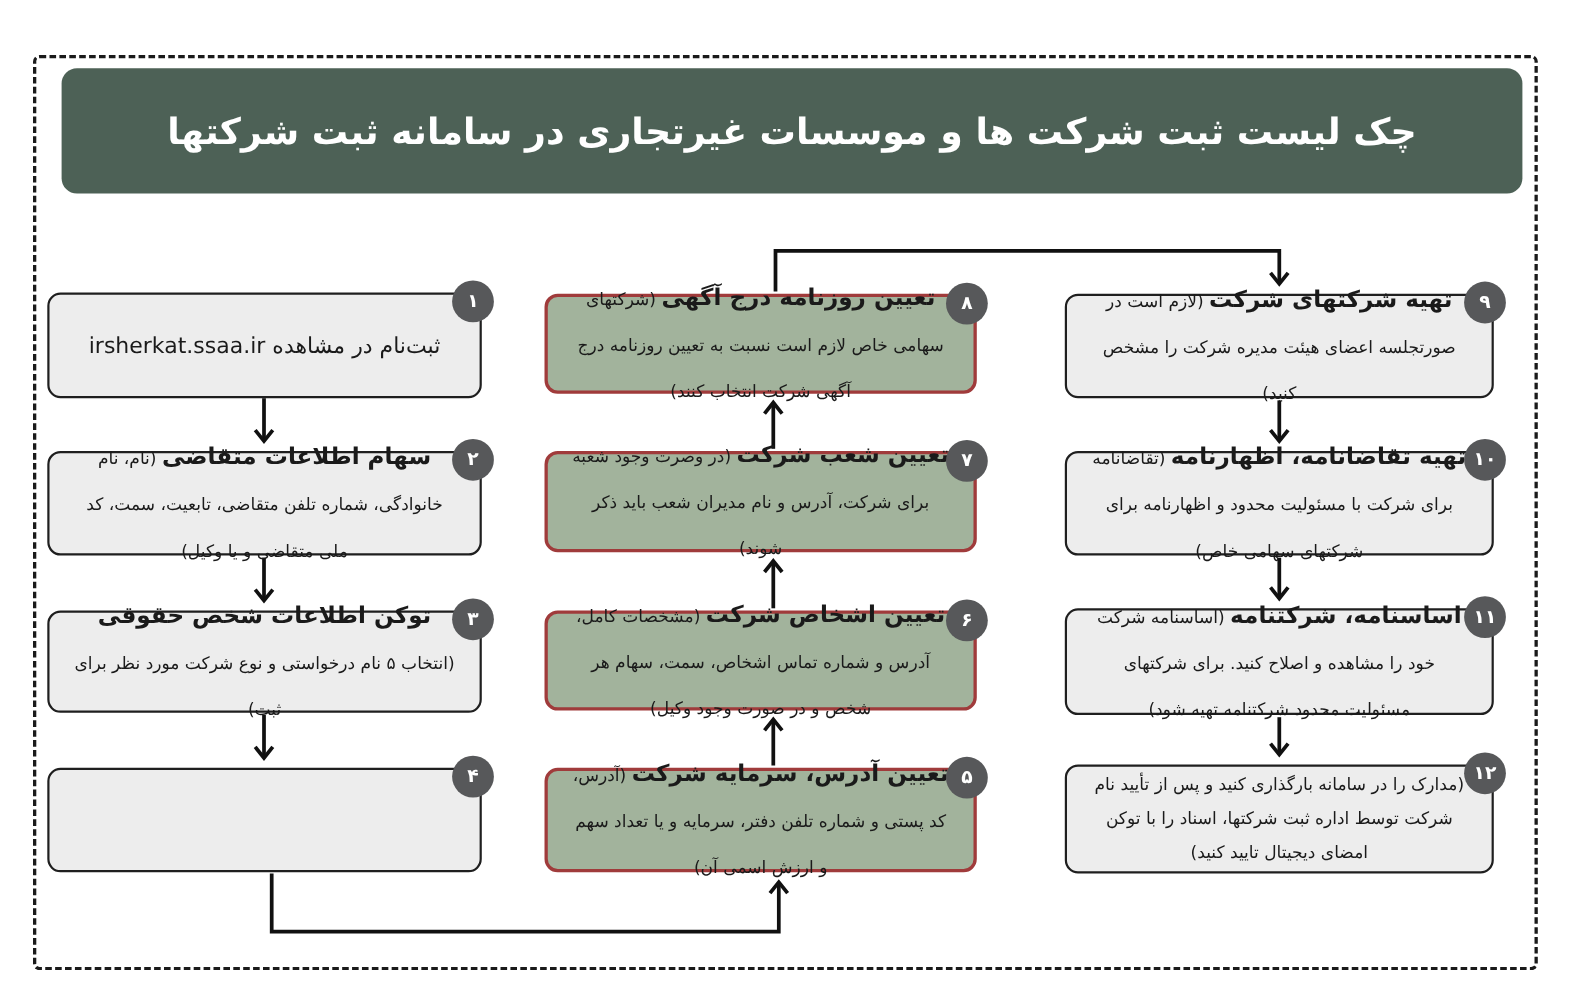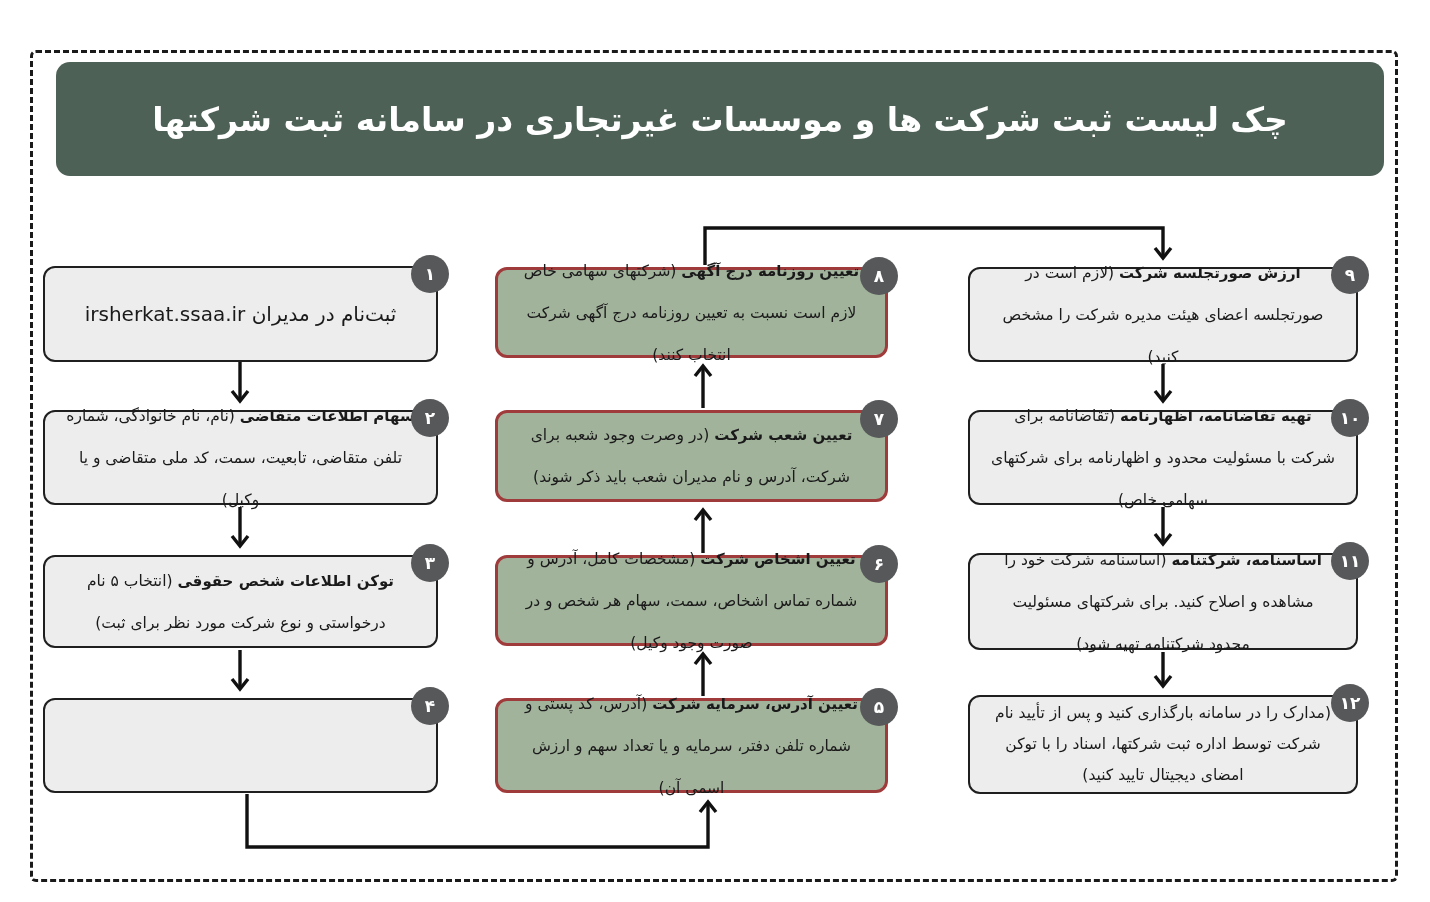--- a/index.html
+++ b/index.html
@@ -19,21 +19,21 @@
     color:#ffffff;font-size:33px;font-weight:bold;direction:rtl;text-align:center;letter-spacing:.5px;
   }
   .box{
     position:absolute;box-sizing:border-box;border-radius:12px;
     display:flex;align-items:center;justify-content:center;
     padding:4px 20px;text-align:center;
   }
   .box.gray{background:#ededed;border:2.5px solid #1f1f1f;}
   .box.green{background:#a2b39c;border:3px solid #a03b3b;}
   .box-text{direction:rtl;font-size:15.5px;line-height:42px;}
-  .box-text b{font-size:15px;font-weight:bold;}
+  .box-text b{font-size:21px;font-weight:bold;}
   .box-text.single{font-size:20px;line-height:28px;}
   .box-text.tight{line-height:31px;}
   .box-text.tight b{display:block;font-size:22px;line-height:36px;}
   .badge{
     position:absolute;top:-13px;right:-13px;width:38px;height:38px;border-radius:50%;
     background:#57585a;color:#ffffff;font-size:17px;font-weight:bold;
     display:flex;align-items:center;justify-content:center;direction:rtl;
   }
   svg.wires{position:absolute;left:0;top:0;pointer-events:none;}
 </style>
@@ -69,21 +69,21 @@
       <path d="M1163,652 V686" marker-end="url(#ah)"></path>
 
       <path d="M705,265 V228 H1163 V258" marker-end="url(#ah)"></path>
 
       <path d="M247,794 V847 H708 V802" marker-end="url(#ah)"></path>
     </g>
   </svg>
 
   <div class="box gray" style="left:43px;top:266px;width:395px;height:96px;">
     <div class="badge">۱</div>
-    <div class="box-text single"><b style="font-weight:normal;font-size:20px;">ثبت‌نام در مدیران irsherkat.ssaa.ir</b></div>
+    <div class="box-text single"><b style="font-weight:normal;font-size:20px;">ثبت‌نام در مشاهده irsherkat.ssaa.ir</b></div>
   </div>
 
   <div class="box gray" style="left:43px;top:410px;width:395px;height:95px;">
     <div class="badge">۲</div>
     <div class="box-text"><b>سهام اطلاعات متقاضی</b> <span>(نام، نام خانوادگی، شماره تلفن متقاضی، تابعیت، سمت، کد ملی متقاضی و یا وکیل)</span></div>
   </div>
 
   <div class="box gray" style="left:43px;top:555px;width:395px;height:93px;">
     <div class="badge">۳</div>
     <div class="box-text"><b>توکن اطلاعات شخص حقوقی</b> <span>(انتخاب ۵ نام درخواستی و نوع شرکت مورد نظر برای ثبت)</span></div>
@@ -108,21 +108,21 @@
     <div class="box-text"><b>تعیین شعب شرکت</b> <span>(در وصرت وجود شعبه برای شرکت، آدرس و نام مدیران شعب باید ذکر شوند)</span></div>
   </div>
 
   <div class="box green" style="left:495px;top:267px;width:393px;height:91px;">
     <div class="badge">۸</div>
     <div class="box-text"><b>تعیین روزنامه درج آگهی</b> <span>(شرکتهای سهامی خاص لازم است نسبت به تعیین روزنامه درج آگهی شرکت انتخاب کنند)</span></div>
   </div>
 
   <div class="box gray" style="left:968px;top:267px;width:390px;height:95px;">
     <div class="badge">۹</div>
-    <div class="box-text"><b>ارزش صورتجلسه شرکت</b> <span>(لازم است در صورتجلسه اعضای هیئت مدیره شرکت را مشخص کنید)</span></div>
+    <div class="box-text"><b>تهیه شرکتهای شرکت</b> <span>(لازم است در صورتجلسه اعضای هیئت مدیره شرکت را مشخص کنید)</span></div>
   </div>
 
   <div class="box gray" style="left:968px;top:410px;width:390px;height:95px;">
     <div class="badge">۱۰</div>
     <div class="box-text"><b>تهیه تقاضانامه، اظهارنامه</b> <span>(تقاضانامه برای شرکت با مسئولیت محدود و اظهارنامه برای شرکتهای سهامی خاص)</span></div>
   </div>
 
   <div class="box gray" style="left:968px;top:553px;width:390px;height:97px;">
     <div class="badge">۱۱</div>
     <div class="box-text"><b>اساسنامه، شرکتنامه</b> <span>(اساسنامه شرکت خود را مشاهده و اصلاح کنید. برای شرکتهای مسئولیت محدود شرکتنامه تهیه شود)</span></div>

